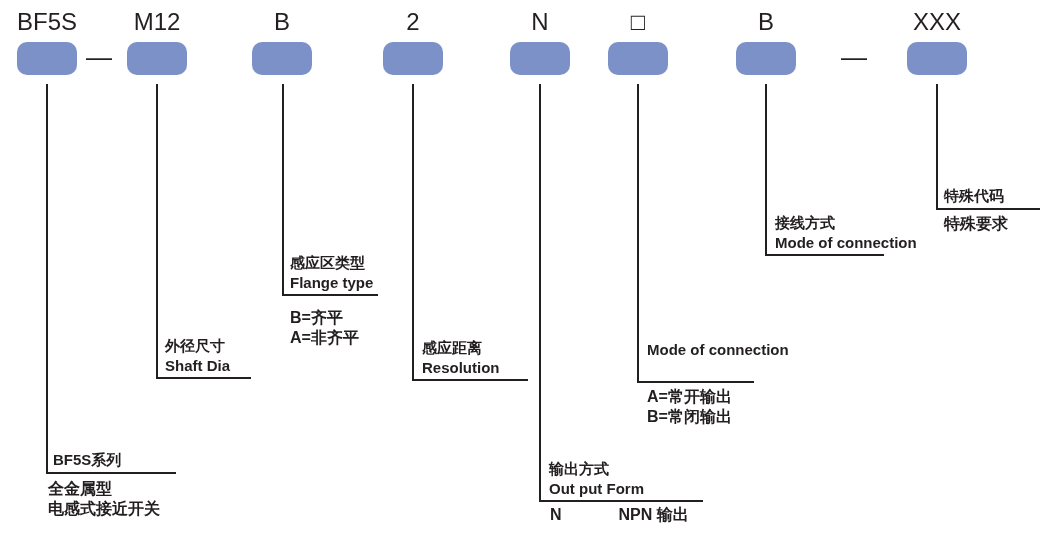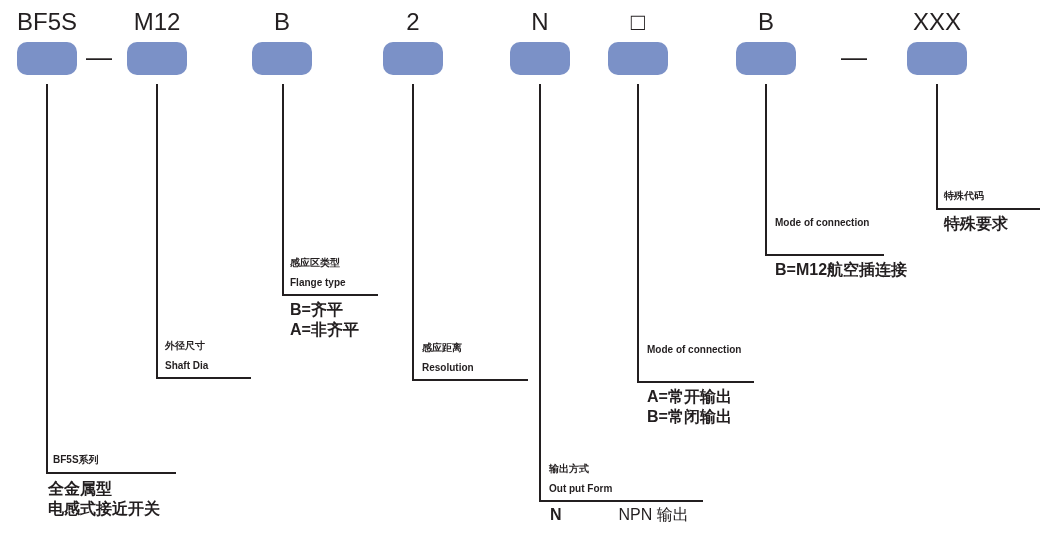--- a/index.html
+++ b/index.html
@@ -16,26 +16,26 @@
   .code-box {
     position:absolute; top:42px; width:60px; height:33px;
     background:#7b91c7; border-radius:10px;
   }
   .dash-sep {
     position:absolute; top:42px; width:28px; text-align:center;
     font-size:26px; line-height:30px; color:#231f20;
   }
   .vline { position:absolute; width:1.5px; background:#231f20; }
   .hline { position:absolute; height:1.5px; background:#231f20; }
-  .heading { position:absolute; font-size:10px; line-height:20px; white-space:nowrap; }
+  .heading { position:absolute; font-size:15px; line-height:20px; white-space:nowrap; }
   .details { position:absolute; font-size:16px; line-height:20px; white-space:nowrap; }
   .cjk { font-weight:600; }
   .en  { font-weight:700; }
   .kv .k { display:inline-block; width:64px; font-weight:600; }
-  .kv .v { font-weight:400; }
+  .kv .v { font-weight:700; }
 </style>
 </head>
 <body>
 
 <div class="canvas">
 
   
   <div class="seg">
     <div class="code-label" style="left:-13px">BF5S</div>
     <div class="code-box" style="left:17px"></div>
@@ -67,21 +67,21 @@
   
   <div class="seg">
     <div class="code-label" style="left:222px">B</div>
     <div class="code-box" style="left:252px"></div>
     <div class="vline" style="left:282px;top:84px;height:210px"></div>
     <div class="hline" style="left:282px;top:294px;width:96px"></div>
     <div class="heading" style="left:290px;top:253px">
       <div class="cjk">感应区类型</div>
       <div class="en">Flange type</div>
     </div>
-    <div class="details" style="left:290px;top:300px">
+    <div class="details" style="left:290px;top:308px">
       <div class="cjk">B=齐平</div>
       <div class="cjk">A=非齐平</div>
     </div>
   </div>
 
   
   <div class="seg">
     <div class="code-label" style="left:353px">2</div>
     <div class="code-box" style="left:383px"></div>
     <div class="vline" style="left:412px;top:84px;height:295px"></div>
@@ -125,24 +125,24 @@
     </div>
   </div>
 
   
   <div class="seg">
     <div class="code-label" style="left:706px">B</div>
     <div class="code-box" style="left:736px"></div>
     <div class="vline" style="left:765px;top:84px;height:170px"></div>
     <div class="hline" style="left:765px;top:254px;width:119px"></div>
     <div class="heading" style="left:775px;top:213px">
+      <div class="cjk">接线方式</div>
       <div class="en">Mode of connection</div>
     </div>
     <div class="details" style="left:775px;top:260px">
-      <div class="cjk">B=M12航空插连接</div>
     </div>
   </div>
 
   <div class="dash-sep" style="left:840px">—</div>
 
   
   <div class="seg">
     <div class="code-label" style="left:877px">XXX</div>
     <div class="code-box" style="left:907px"></div>
     <div class="vline" style="left:936px;top:84px;height:124px"></div>

